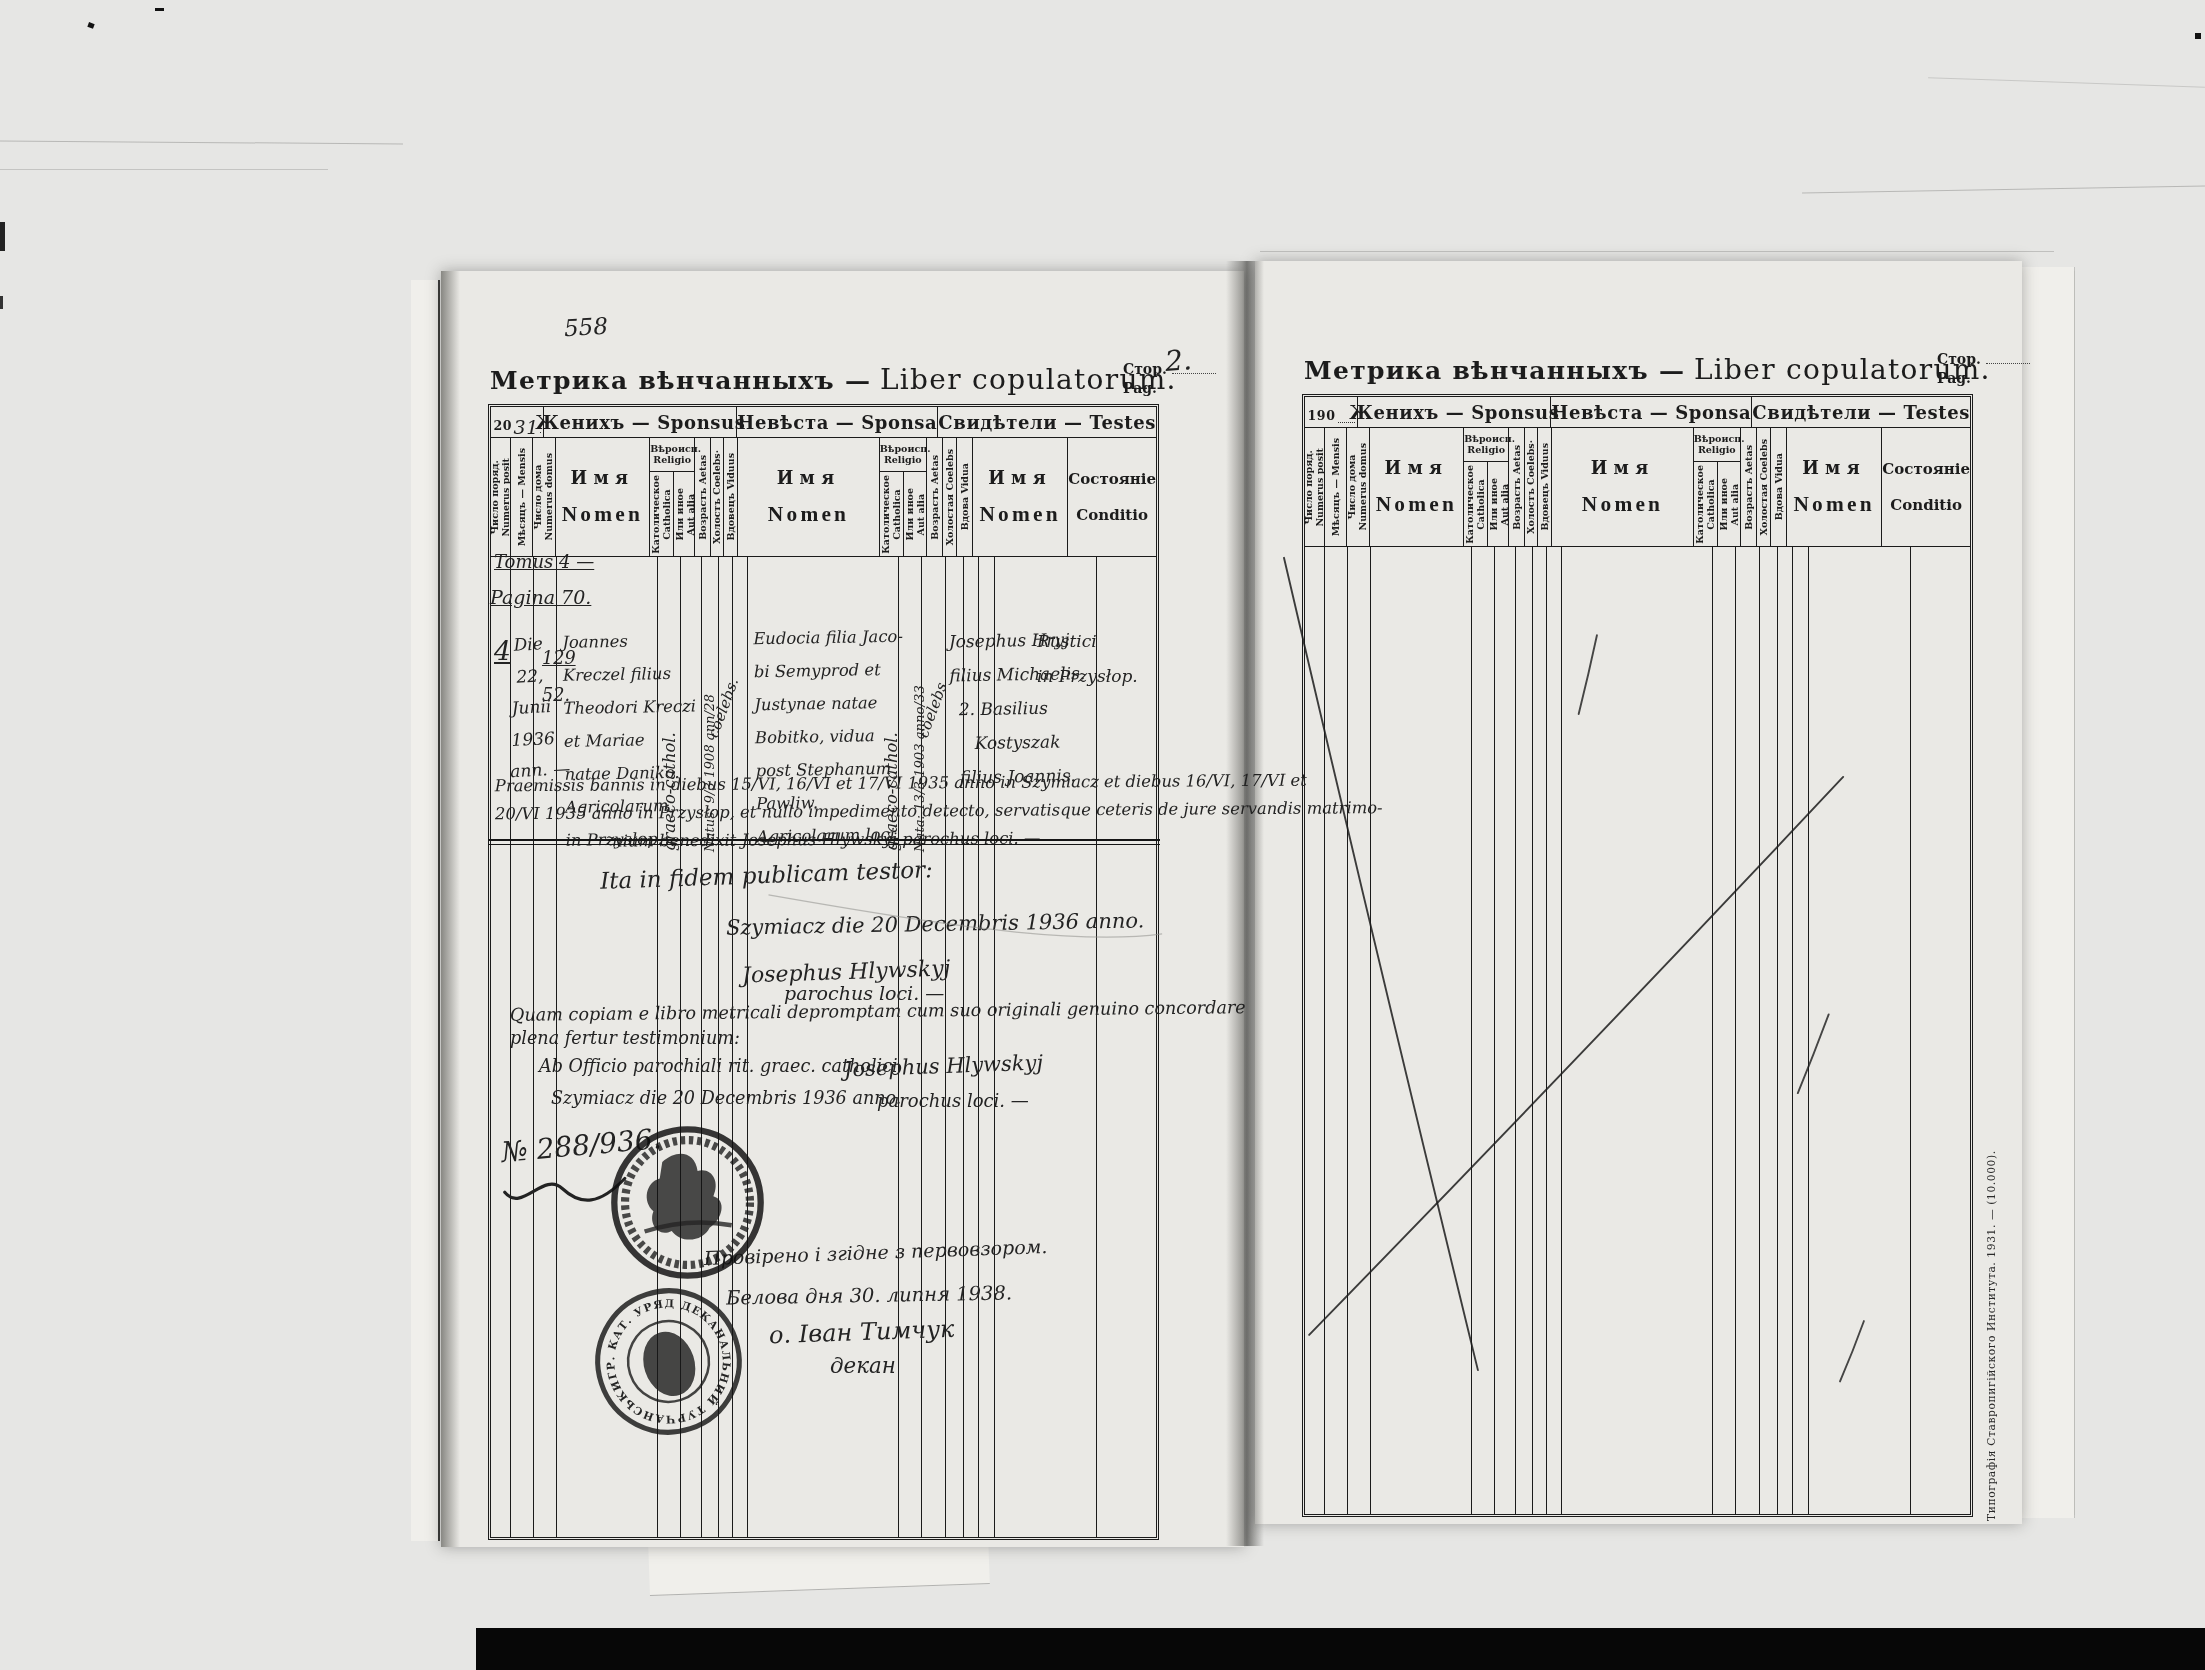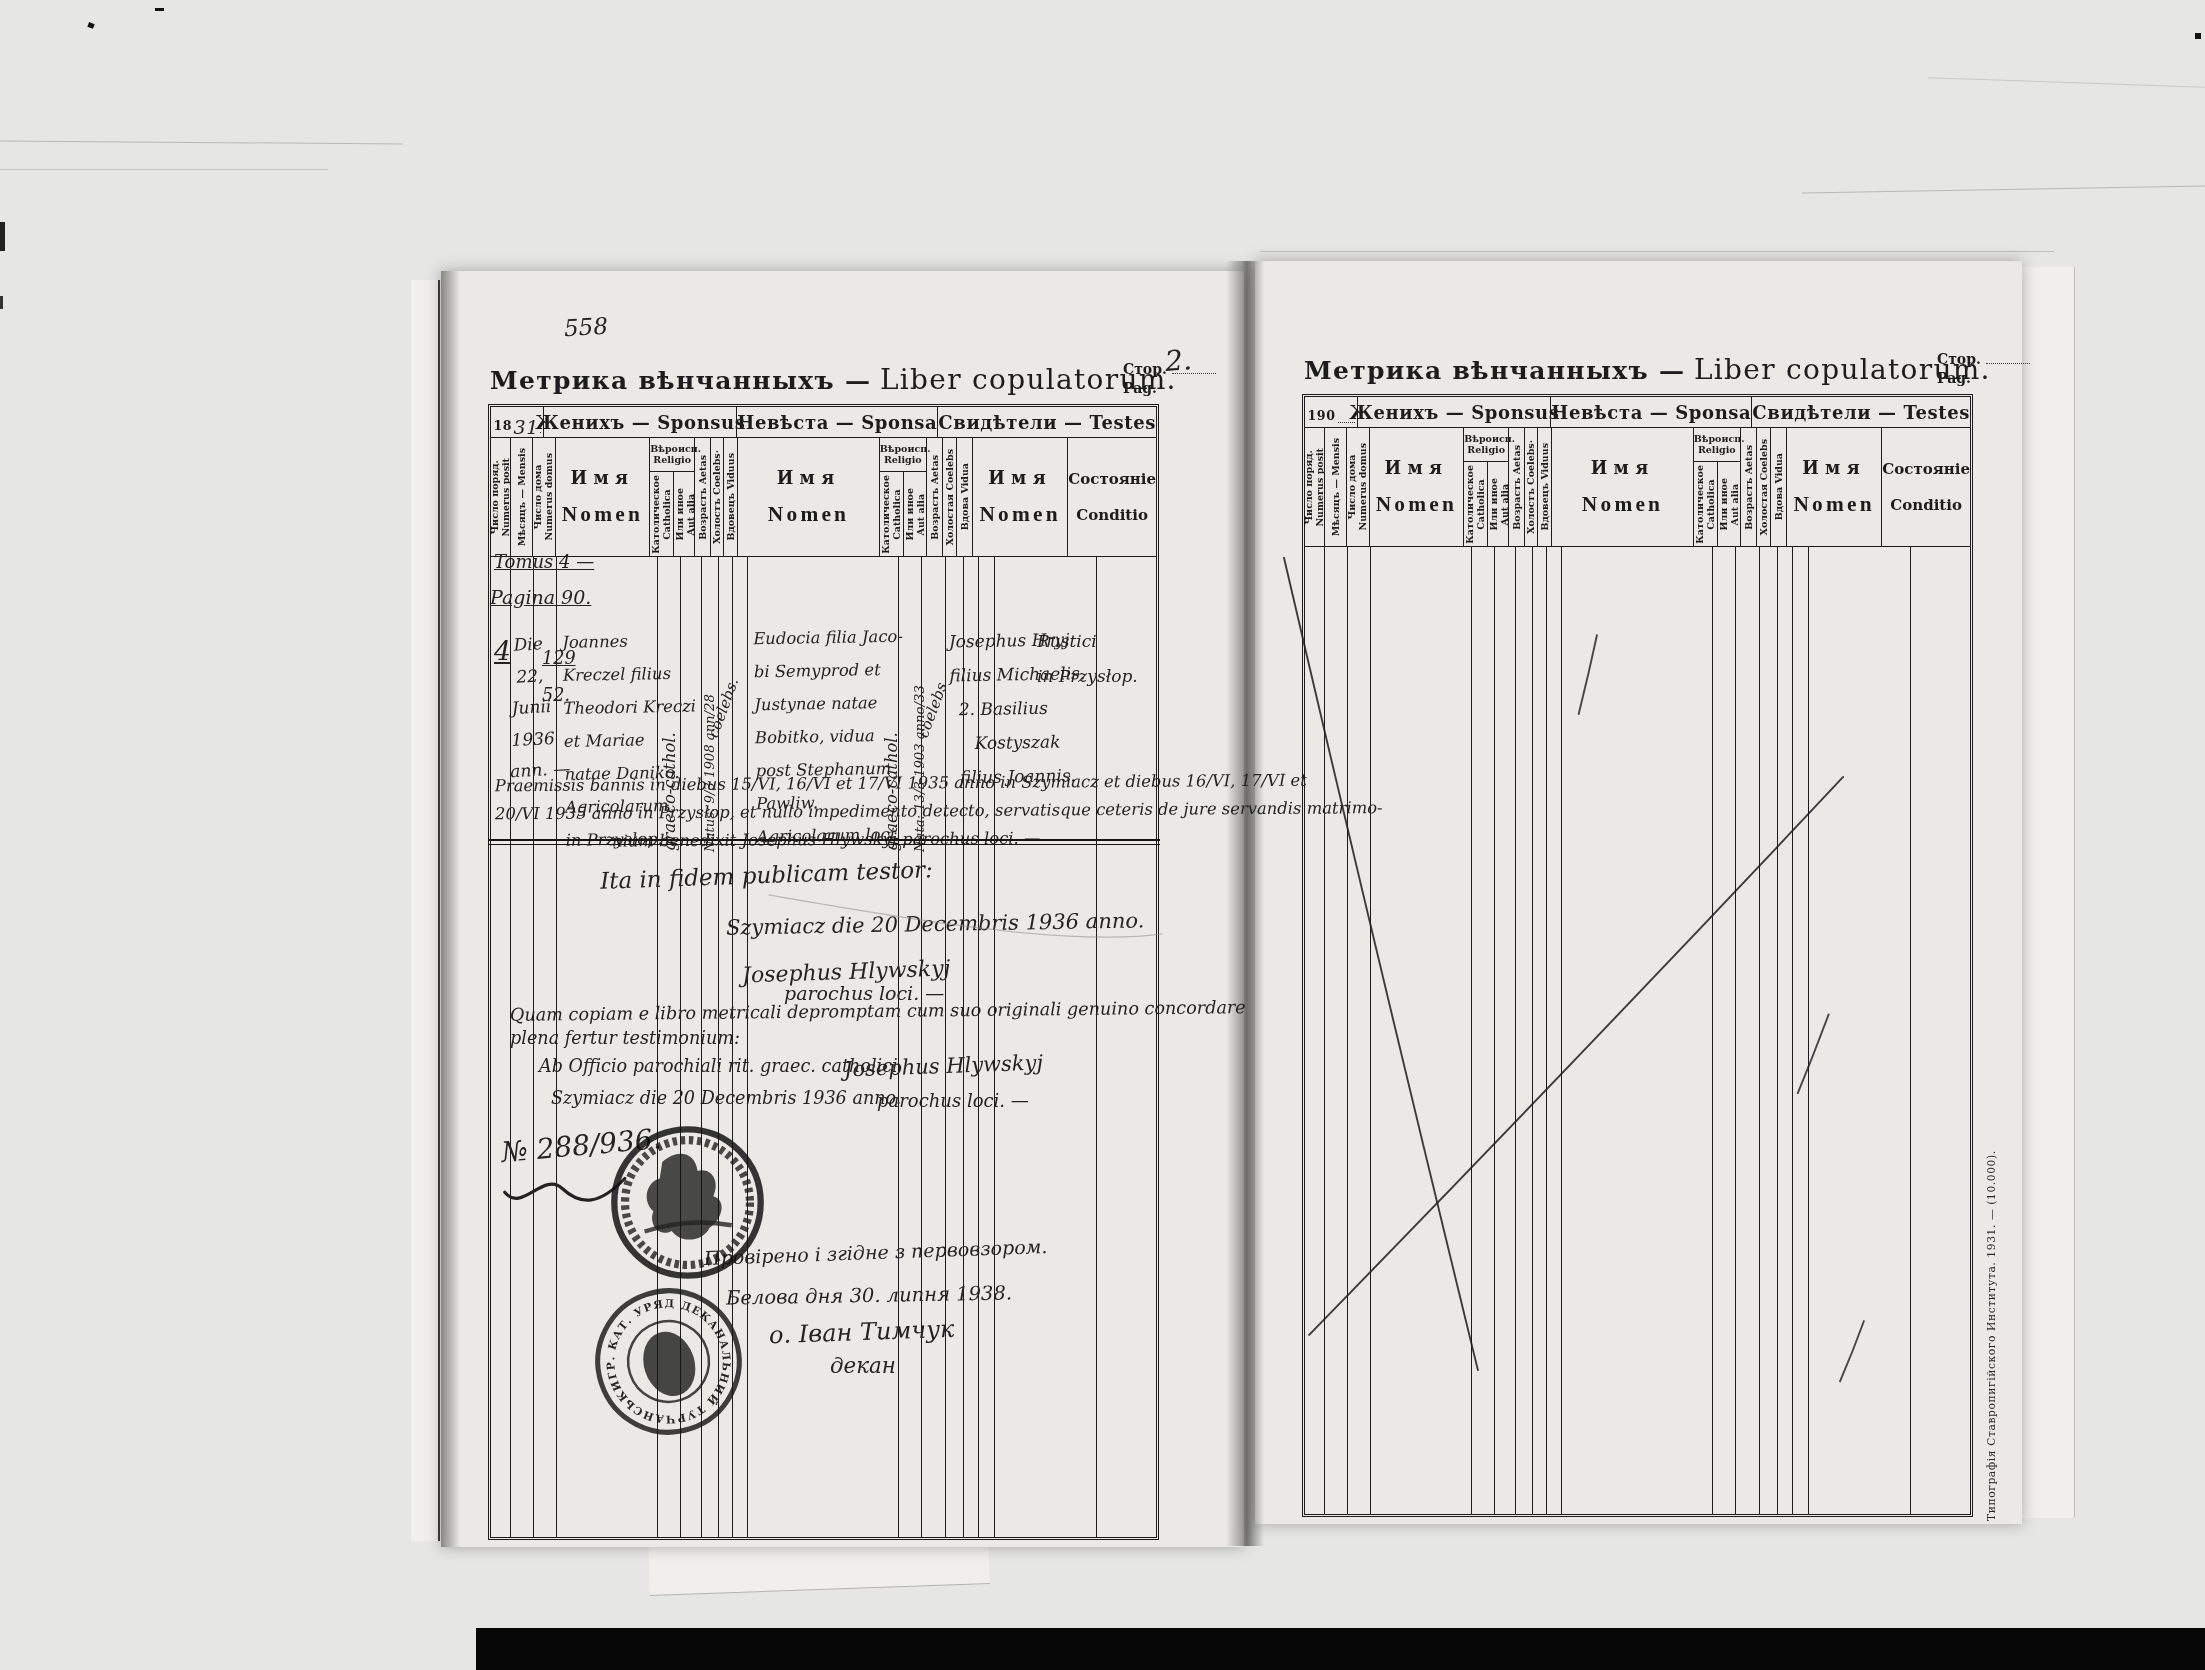--- a/index.html
+++ b/index.html
@@ -115,21 +115,21 @@
     <div class="pagebox">
       <div><span>Стор.</span> <span class="dotrow"></span></div>
       <div>Pag.</div>
       <div class="pagenum">2.</div>
     </div>
     <div class="table-slot">
       <div class="mtable">
         <div class="band1">
           <div class="cell w-year">
             <div class="yearwrap">
-              <span class="yp">18</span>
+              <span class="yp">20</span>
               <span class="yh hw" style="position:static">31</span>
               <span class="ydots"></span>
             </div>
           </div>
           <div class="cell w-g1">Женихъ — Sponsus</div>
           <div class="cell w-g2">Невѣста — Sponsa</div>
           <div class="cell w-g3">Свидѣтели — Testes</div>
         </div>
         <div class="band2">
           <div class="col cw1">
@@ -264,21 +264,21 @@
           <div class="bc b17"></div>
         </div>
       </div>
     </div>
   </div>
 </div>
 
     <div class="hw" style="left:123px;top:43px;font-size:23px;transform:rotate(-3deg)">558</div>
 
     <div class="hw uline" style="left:53px;top:280px;font-size:18px">Tomus 4 —</div>
-    <div class="hw uline" style="left:49px;top:315px;font-size:19px">Pagina 90.</div>
+    <div class="hw uline" style="left:49px;top:315px;font-size:19px">Pagina 70.</div>
 
     <div class="hw uline" style="left:53px;top:364px;font-size:26.5px">4</div>
 
     <div class="hwblock" style="left:66px;top:358px;width:49px;font-size:17px;line-height:31.5px;text-align:center;transform:rotate(-3deg)">
       <div>Die</div>
       <div>22,</div>
       <div>Junii</div>
       <div>1936</div>
       <div>ann. —</div>
     </div>

